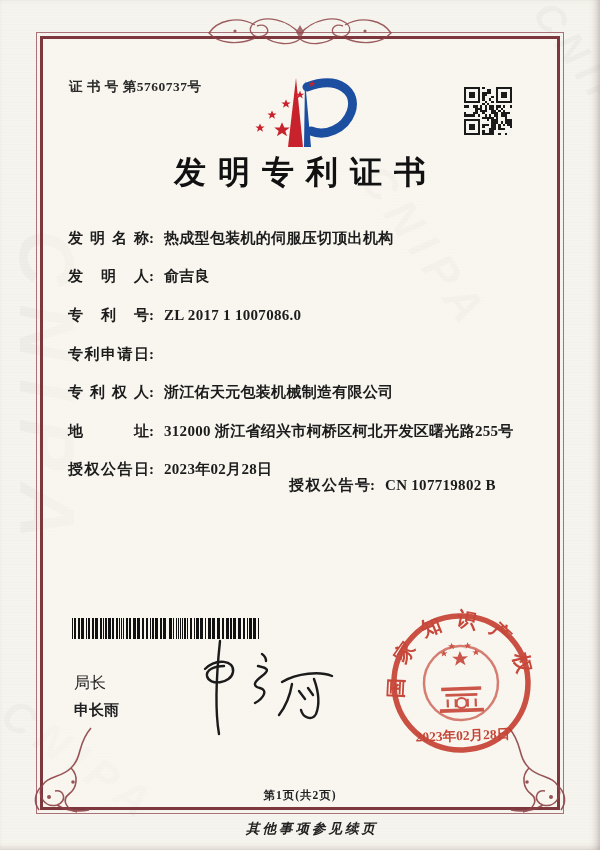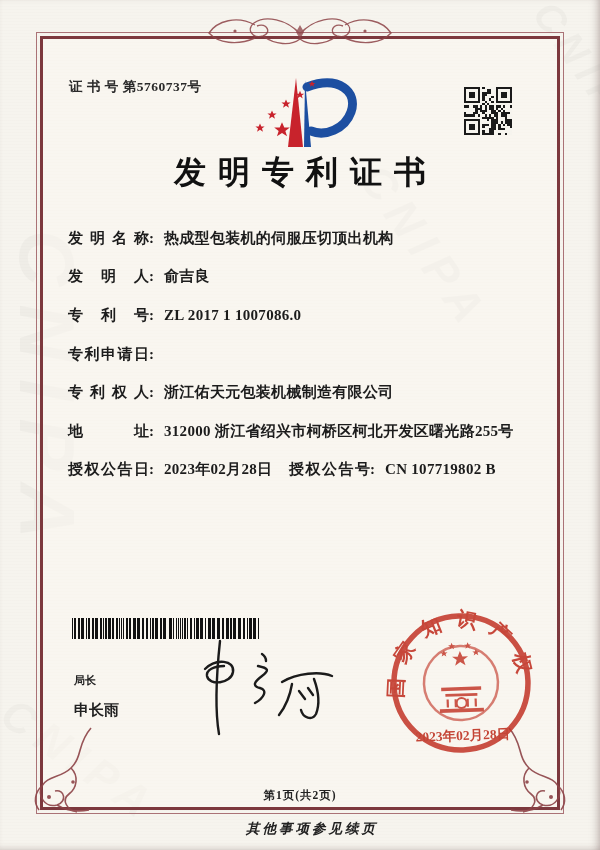--- a/index.html
+++ b/index.html
@@ -28,27 +28,27 @@
   .logo { position:absolute; left:243px; top:74px; width:116px; height:80px; }
   .qr { position:absolute; left:464px; top:87px; width:48px; height:48px; }
   .title { position:absolute; left:0; top:151px; width:100%; text-align:center;
     font-size:32px; font-weight:bold; color:#111; letter-spacing:12px; text-indent:12px; }
   .fields { position:absolute; left:68px; top:219px; width:468px; }
   .frow { position:relative; height:38.6px; display:flex; align-items:center;
     font-size:15px; color:#1c1c1c; font-weight:700; }
   .flabel { display:inline-block; width:81px; text-align:justify; text-align-last:justify; }
   .fcolon { margin-right:10px; }
   .fvalue { letter-spacing:.3px; }
-  .fgroup2 { position:absolute; left:221px; top:0; height:100%; display:flex; align-items:center; }
+  .fgroup2 { position:absolute; left:221px; top:16px; height:100%; display:flex; align-items:center; }
   .paras { position:absolute; left:66px; top:486px; width:472px;
     font-size:12.3px; line-height:18.6px; color:#222; font-style:italic; font-weight:600;
     letter-spacing:.4px; }
   .paras p { text-indent:2em; }
   .barcode { position:absolute; left:72px; top:618px; width:190px; height:21px; }
-  .signer-title { position:absolute; left:74px; top:673px; font-size:11px; font-weight:bold;
+  .signer-title { position:absolute; left:74px; top:673px; font-size:16px; font-weight:normal;
     font-family:"Liberation Sans",sans-serif; color:#222; }
   .signer-name { position:absolute; left:74px; top:701px; font-size:15px; font-weight:bold;
     font-family:Liberation Mono, monospace; color:#222; }
   .signature { position:absolute; left:196px; top:629px; width:150px; height:115px; }
   .seal { position:absolute; left:374px; top:597px; width:174px; height:174px; opacity:.9;
     transform:rotate(-2deg); }
   .page-info { position:absolute; left:0; top:788px; width:100%; text-align:center;
     font-size:11.5px; color:#222; font-weight:600; letter-spacing:1px; }
   .cont-note { position:absolute; left:12px; top:820px; width:100%; text-align:center;
     font-size:13.5px; color:#222; font-style:italic; font-weight:bold; letter-spacing:3px; }

